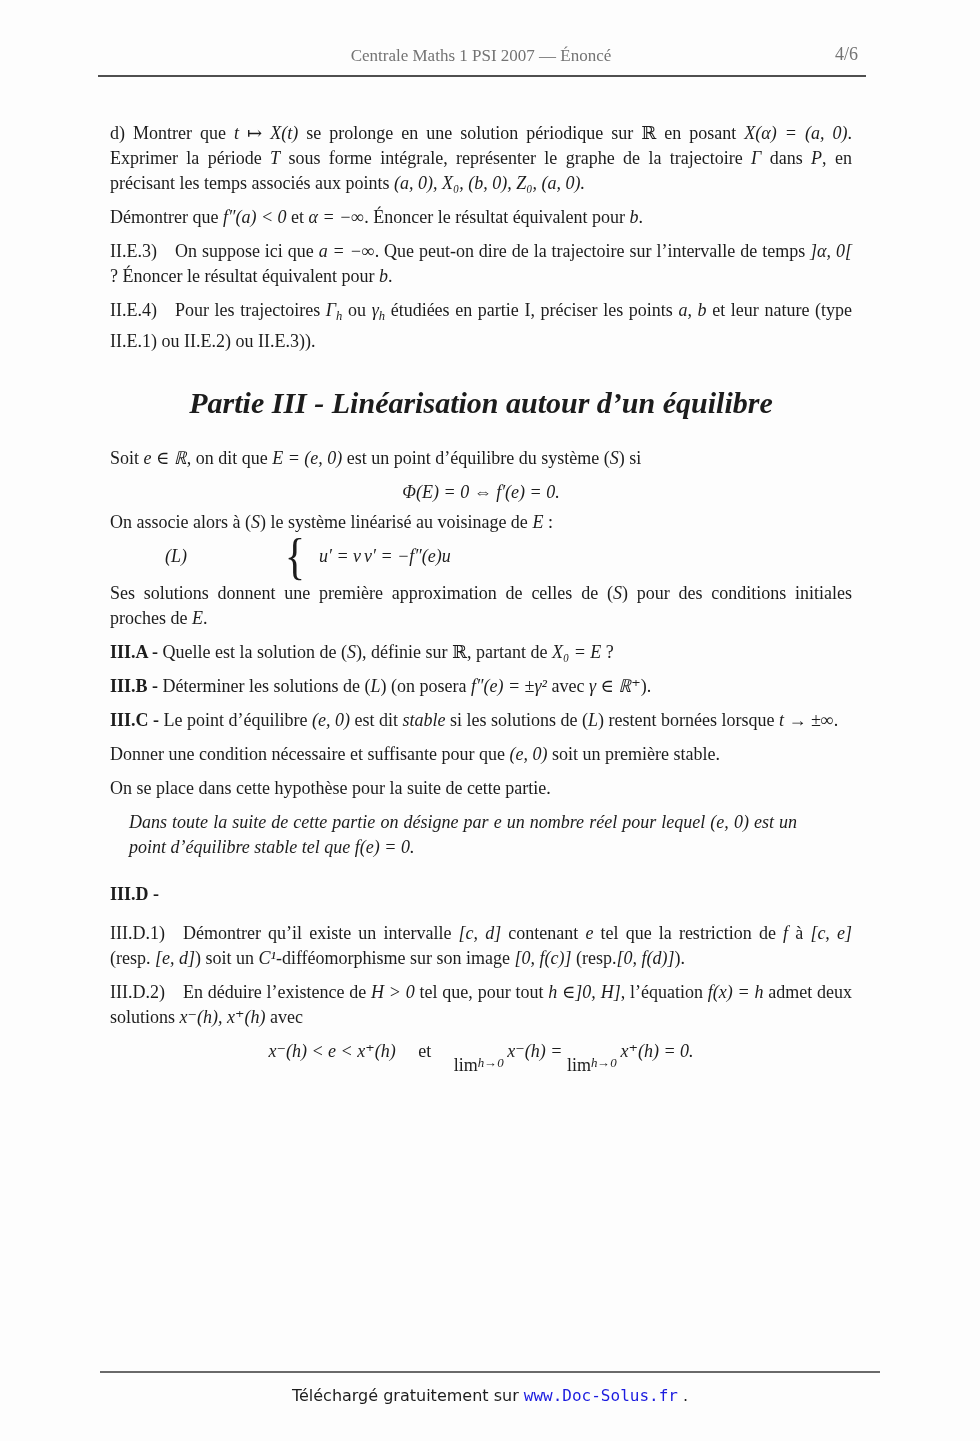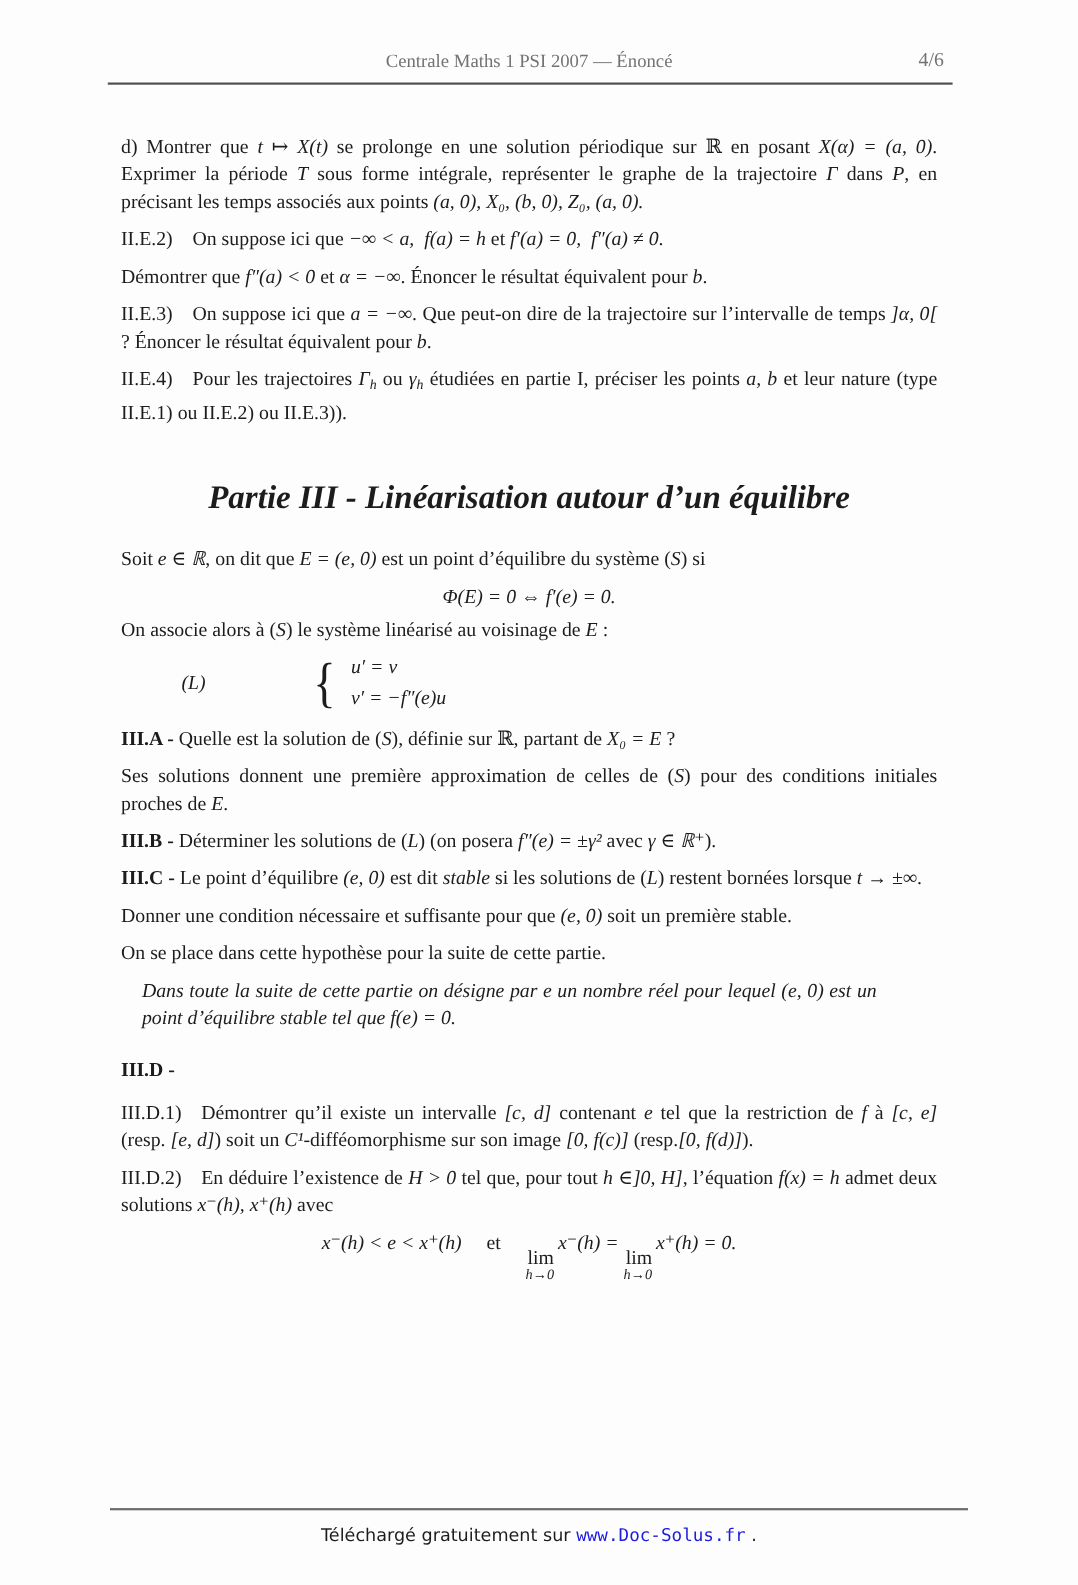--- a/index.html
+++ b/index.html
@@ -12,29 +12,29 @@
   .header-row{position:relative;text-align:center;font-size:17px;color:#737373;}
   .page-num{position:absolute;right:-6px;top:-2px;font-size:18px;}
   .header-rule{border:none;border-top:2px solid #4f4f4f;margin:9px -14px 0 -12px;}
   
   main{display:block;margin-top:44px;font-size:18px;line-height:25px;text-align:justify;}
   .p{margin:0 0 9px;}
   .m{font-style:italic;}
   .i{font-style:italic;}
   .b{font-weight:bold;}
   .sb{font-style:italic;font-size:0.7em;vertical-align:-0.28em;}
-  .h1{font-size:30px;line-height:38px;font-weight:bold;font-style:italic;text-align:center;margin:46px 0 24px;}
+  .h1{font-size:30px;line-height:38px;font-weight:bold;font-style:italic;text-align:center;margin:30px 0 24px;}
   .center{text-align:center;margin:0 0 5px;}
   .quote{font-style:italic;margin:8px 55px 22px 19px;}
   .label{font-weight:bold;margin:6px 0 14px;}
   .system{display:flex;align-items:center;margin:8px 0 12px;text-align:left;}
   .sys-label{width:118px;padding-left:55px;font-style:italic;flex:none;}
   .brace{font-size:50px;font-weight:100;line-height:0;transform:scaleX(.85);flex:none;}
-  .sys-lines{display:flex;flex-direction:column;gap:3px;font-style:italic;padding-left:12px;}
-  .lim{display:inline-flex;flex-direction:column;align-items:flex-end;line-height:1.05;vertical-align:-0.78em;}
+  .sys-lines{display:flex;flex-direction:row;gap:3px;font-style:italic;padding-left:12px;}
+  .lim{display:inline-flex;flex-direction:row;align-items:flex-start;line-height:1.05;vertical-align:-0.78em;}
   .lim .lt{font-style:normal;}
   .lim .lb{font-size:0.72em;font-style:italic;}
   
   footer{position:absolute;left:0;right:0;bottom:16px;padding:0 100px;}
   .footer-rule{border:none;border-top:2px solid #6a6a6a;margin:0 0 13px;}
   .footer-line{text-align:center;font-family:"DejaVu Sans","Liberation Sans",sans-serif;
     font-size:16px;padding-bottom:20px;color:#1d1d1d;}
   .footer-link{font-family:"DejaVu Sans Mono","Liberation Mono",monospace;color:var(--link-color,#1b1bdf);text-decoration:none;}
 </style>
 </head>
@@ -45,38 +45,37 @@
   <header>
     <div class="header-row">
       <span>Centrale Maths 1 PSI 2007 — Énoncé</span>
       <span class="page-num">4/6</span>
     </div>
     <hr class="header-rule">
   </header>
 
   <main>
       <div class="p"><span class="t">d) Montrer que </span><span class="m">t ↦ X(t)</span><span class="t"> se prolonge en une solution périodique sur </span><span class="t">ℝ</span><span class="t"> en posant </span><span class="m">X(α) = (a, 0)</span><span class="t">. Exprimer la période </span><span class="m">T</span><span class="t"> sous forme intégrale, représenter le graphe de la trajectoire </span><span class="m">Γ</span><span class="t"> dans </span><span class="m">P</span><span class="t">, en précisant les temps associés aux points </span><span class="m">(a, 0), X₀, (b, 0), Z₀, (a, 0).</span></div>
-      <div class="p"><span class="t">II.E.2) On suppose ici que </span><span class="m">−∞ &lt; a, f(a) = h</span><span class="t"> et </span><span class="m">f′(a) = 0, f″(a) ≠ 0</span><span class="t">.</span></div>
       <div class="p"><span class="t">Démontrer que </span><span class="m">f″(a) &lt; 0</span><span class="t"> et </span><span class="m">α = −∞</span><span class="t">. Énoncer le résultat équivalent pour </span><span class="m">b</span><span class="t">.</span></div>
       <div class="p"><span class="t">II.E.3) On suppose ici que </span><span class="m">a = −∞</span><span class="t">. Que peut-on dire de la trajectoire sur l’intervalle de temps </span><span class="m">]α, 0[</span><span class="t"> ? Énoncer le résultat équivalent pour </span><span class="m">b</span><span class="t">.</span></div>
       <div class="p"><span class="t">II.E.4) Pour les trajectoires </span><span class="m">Γ</span><span class="sb">h</span><span class="t"> ou </span><span class="m">γ</span><span class="sb">h</span><span class="t"> étudiées en partie I, préciser les points </span><span class="m">a, b</span><span class="t"> et leur nature (type II.E.1) ou II.E.2) ou II.E.3)).</span></div>
       <div class="h1"><span class="t">Partie III - Linéarisation autour d’un équilibre</span></div>
       <div class="p"><span class="t">Soit </span><span class="m">e ∈ ℝ</span><span class="t">, on dit que </span><span class="m">E = (e, 0)</span><span class="t"> est un point d’équilibre du système (</span><span class="m">S</span><span class="t">) si</span></div>
       <div class="center"><span class="m">Φ(E) = 0 ⇔ f′(e) = 0.</span></div>
       <div class="p"><span class="t">On associe alors à (</span><span class="m">S</span><span class="t">) le système linéarisé au voisinage de </span><span class="m">E</span><span class="t"> :</span></div>
       <div class="system">
         <span class="sys-label">(L)</span>
         <span class="brace">{</span>
         <span class="sys-lines">
           <span>u′ = v</span>
           <span>v′ = −f″(e)u</span>
         </span>
       </div>
+      <div class="p"><span class="t">Ses solutions donnent une première approximation de celles de (</span><span class="m">S</span><span class="t">) pour des conditions initiales proches de </span><span class="m">E</span><span class="t">.</span></div>
       <div class="p"><span class="b">III.A - </span><span class="t">Quelle est la solution de (</span><span class="m">S</span><span class="t">), définie sur </span><span class="t">ℝ</span><span class="t">, partant de </span><span class="m">X₀ = E</span><span class="t"> ?</span></div>
-      <div class="p"><span class="t">Ses solutions donnent une première approximation de celles de (</span><span class="m">S</span><span class="t">) pour des conditions initiales proches de </span><span class="m">E</span><span class="t">.</span></div>
       <div class="p"><span class="b">III.B - </span><span class="t">Déterminer les solutions de (</span><span class="m">L</span><span class="t">) (on posera </span><span class="m">f″(e) = ±γ²</span><span class="t"> avec </span><span class="m">γ ∈ ℝ⁺</span><span class="t">).</span></div>
       <div class="p"><span class="b">III.C - </span><span class="t">Le point d’équilibre </span><span class="m">(e, 0)</span><span class="t"> est dit </span><span class="i">stable</span><span class="t"> si les solutions de (</span><span class="m">L</span><span class="t">) restent bornées lorsque </span><span class="m">t → ±∞</span><span class="t">.</span></div>
       <div class="p"><span class="t">Donner une condition nécessaire et suffisante pour que </span><span class="m">(e, 0)</span><span class="t"> soit un première stable.</span></div>
       <div class="p"><span class="t">On se place dans cette hypothèse pour la suite de cette partie.</span></div>
       <div class="quote"><span class="t">Dans toute la suite de cette partie on désigne par </span><span class="m">e</span><span class="t"> un nombre réel pour lequel </span><span class="m">(e, 0)</span><span class="t"> est un point d’équilibre stable tel que </span><span class="m">f(e) = 0</span><span class="t">.</span></div>
       <div class="label"><span class="b">III.D -</span></div>
       <div class="p"><span class="t">III.D.1) Démontrer qu’il existe un intervalle </span><span class="m">[c, d]</span><span class="t"> contenant </span><span class="m">e</span><span class="t"> tel que la restriction de </span><span class="m">f</span><span class="t"> à </span><span class="m">[c, e]</span><span class="t"> (resp. </span><span class="m">[e, d]</span><span class="t">) soit un </span><span class="m">C¹</span><span class="t">-difféomorphisme sur son image </span><span class="m">[0, f(c)]</span><span class="t"> (resp.</span><span class="m">[0, f(d)]</span><span class="t">).</span></div>
       <div class="p"><span class="t">III.D.2) En déduire l’existence de </span><span class="m">H &gt; 0</span><span class="t"> tel que, pour tout </span><span class="m">h ∈]0, H]</span><span class="t">, l’équation </span><span class="m">f(x) = h</span><span class="t"> admet deux solutions </span><span class="m">x⁻(h), x⁺(h)</span><span class="t"> avec</span></div>
       <div class="center"><span class="m">x⁻(h) &lt; e &lt; x⁺(h)</span><span class="t">  et  </span><span class="lim">
           <span class="lt">lim</span>

